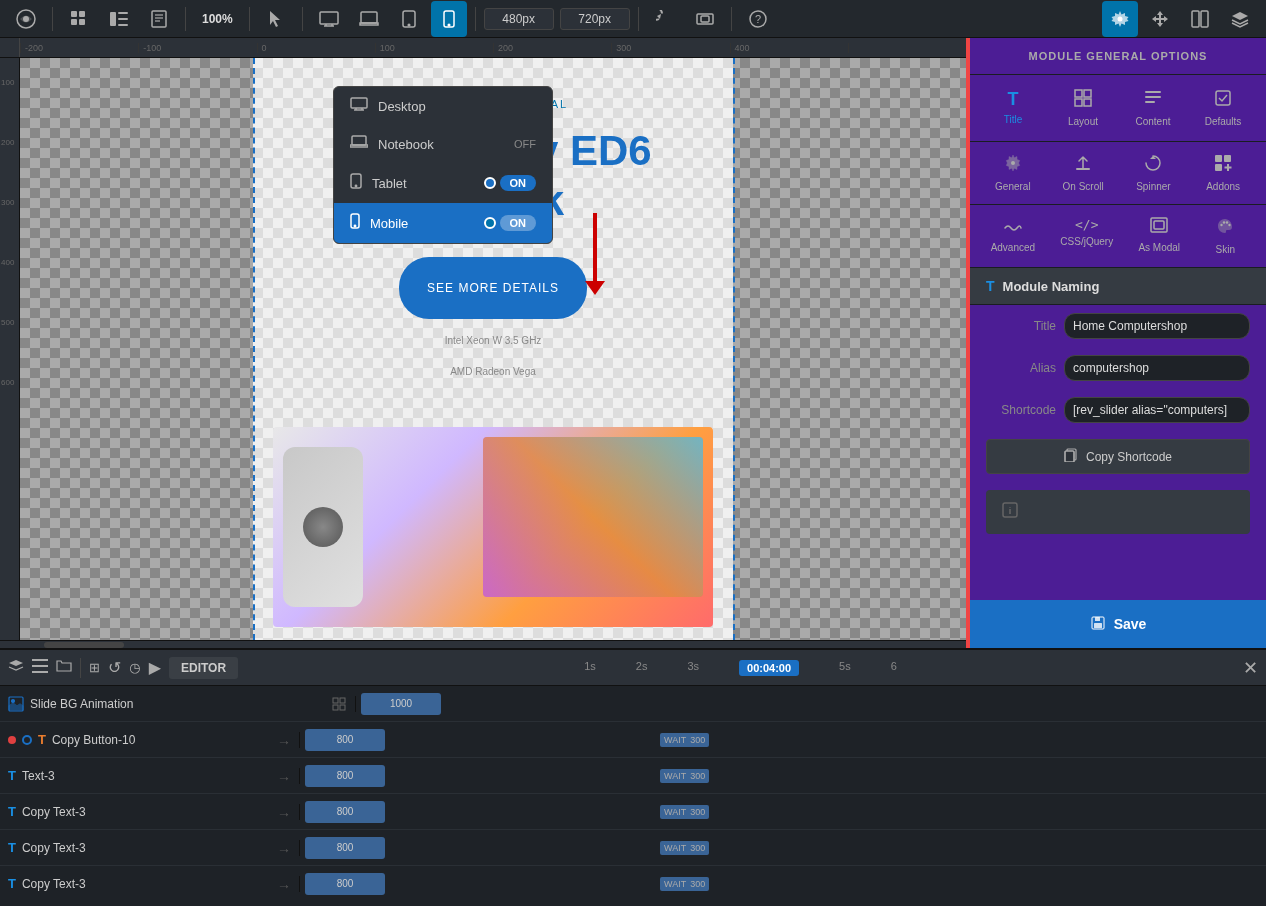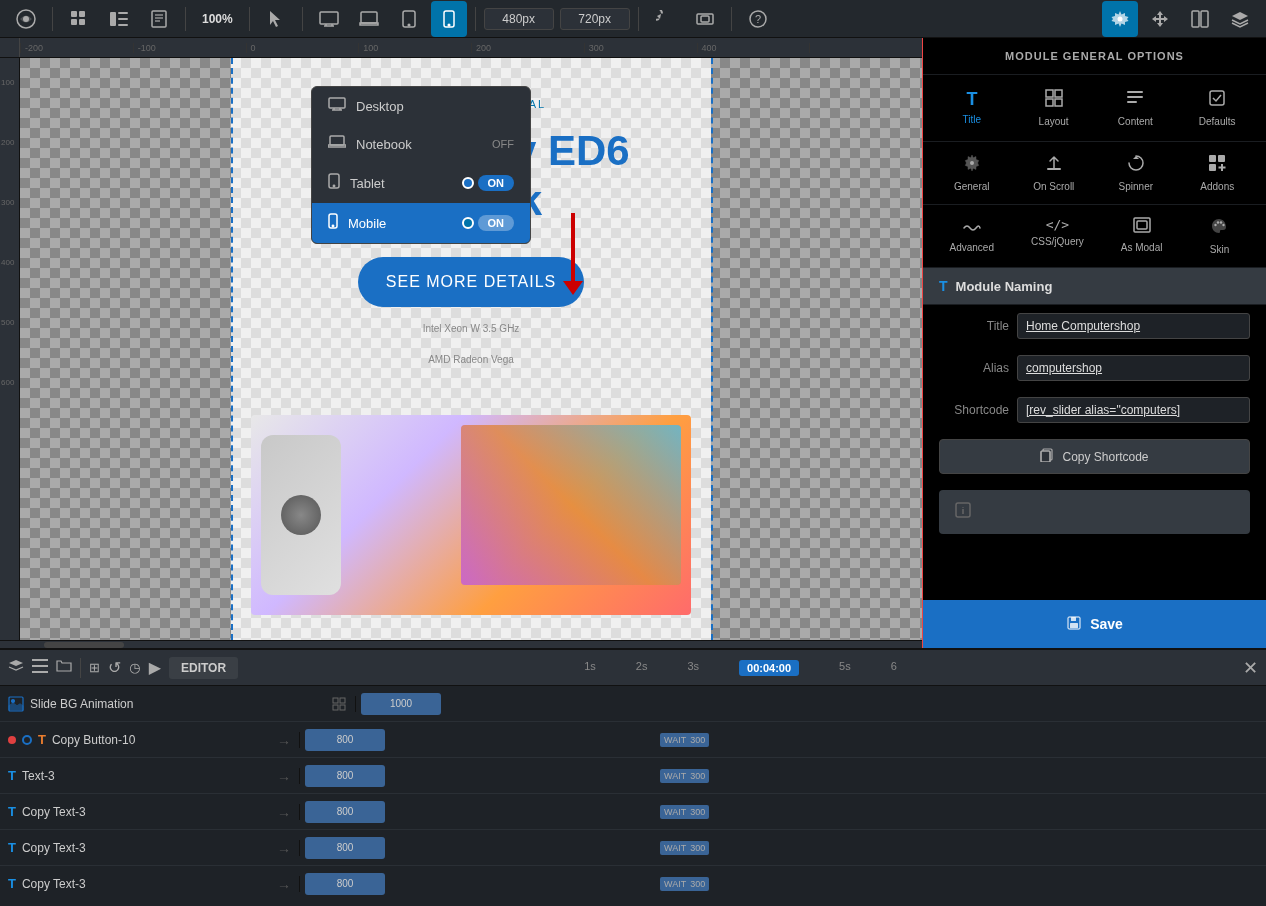--- a/index.html
+++ b/index.html
@@ -50,21 +50,21 @@
       background-size: 20px 20px;
       background-position: 0 0, 0 10px, 10px -10px, -10px 0px;
       min-height: 620px;
     }
 
     .slide-inner { padding: 40px 30px 30px; text-align: center; position: relative; }
     .monthly-special { color: #0073aa; font-size: 11px; letter-spacing: 2px; text-transform: uppercase; margin-bottom: 16px; }
     .slide-title { color: #1a6fc4; font-size: 42px; font-weight: 700; line-height: 1.2; margin-bottom: 30px; }
     .see-more-btn {
       background: #1a6fc4; color: #fff; border: none; border-radius: 30px;
-      padding: 16px 28px; font-size: 16px; letter-spacing: 1px; cursor: pointer;
+      padding: 24px 28px; font-size: 12px; letter-spacing: 1px; cursor: pointer;
       text-transform: uppercase;
     }
     .slide-specs { color: #888; font-size: 10px; margin-top: 16px; display: flex; gap: 20px; justify-content: center; flex-direction: column; }
     .slide-image-area { margin-top: 20px; display: flex; justify-content: center; }
     .slide-image-placeholder { width: 440px; height: 200px; background: linear-gradient(135deg, #e8e8e8, #d0b8ff, #ff9f40, #ff6b6b); border-radius: 4px; position: relative; overflow: hidden; }
 
     
     .device-dropdown {
       position: absolute; top: 30px; left: 50%; transform: translateX(-50%);
       background: #2c3138; border: 1px solid #444; border-radius: 6px;
@@ -73,42 +73,42 @@
     .device-item { display: flex; align-items: center; padding: 10px 16px; cursor: pointer; gap: 10px; }
     .device-item.active { background: #1a6fc4; color: #fff; }
     .device-item .device-icon { font-size: 16px; color: #aaa; }
     .device-item.active .device-icon { color: #fff; }
     .device-item .device-label { flex: 1; font-size: 13px; }
     .device-item .toggle-off { color: #888; font-size: 11px; }
     .toggle-on { background: #1a6fc4; border-radius: 12px; padding: 2px 10px; font-size: 11px; font-weight: 600; color: #fff; }
     .arrow-wrapper { position: absolute; top: 158px; left: 840px; z-index: 210; }
 
     
-    .right-panel { width: 344px; background: #000000; border-left: 1px solid #ef4444; display: flex; flex-direction: column; }
+    .right-panel { width: 300px; background: #4c1d95; border-left: 4px solid #ef4444; display: flex; flex-direction: column; }
 
     .right-panel-header { padding: 12px 16px; text-align: center; font-size: 11px; font-weight: 600; color: #aaa; letter-spacing: 1px; text-transform: uppercase; border-bottom: 1px solid #1a1d21; }
 
     .panel-icons-row { display: flex; justify-content: space-around; padding: 10px 8px; border-bottom: 1px solid #1a1d21; }
     .panel-icon-btn { display: flex; flex-direction: column; align-items: center; gap: 4px; cursor: pointer; padding: 4px 6px; border-radius: 4px; min-width: 52px; }
     .panel-icon-btn.active { color: #1a8fe3; }
     .panel-icon-btn .pib-icon { font-size: 18px; color: #aaa; }
     .panel-icon-btn.active .pib-icon { color: #1a8fe3; }
     .panel-icon-btn .pib-label { font-size: 10px; color: #aaa; text-align: center; }
     .panel-icon-btn.active .pib-label { color: #1a8fe3; }
 
     .panel-icons-row2 { display: flex; justify-content: space-around; padding: 8px 8px; border-bottom: 1px solid #1a1d21; }
 
     
     .section-header { display: flex; align-items: center; gap: 8px; padding: 10px 16px; background: #353b42; border-bottom: 1px solid #1a1d21; }
     .section-header-icon { color: #1a8fe3; font-size: 14px; font-weight: 700; }
     .section-header-label { font-size: 13px; font-weight: 600; color: #ddd; }
 
     .form-row { display: flex; align-items: center; padding: 8px 16px; gap: 8px; }
     .form-label { color: #888; font-size: 12px; min-width: 70px; text-align: right; }
-    .form-input { flex: 1; background: #1e2227; border: 1px solid #444; color: #ddd; border-radius: 3px; padding: 5px 8px; font-size: 12px; text-decoration: underline; }
+    .form-input { flex: 1; background: #1e2227; border: 1px solid #444; color: #ddd; border-radius: 11px; padding: 5px 8px; font-size: 12px; }
 
     .copy-shortcode-btn { display: flex; align-items: center; gap: 8px; background: #353b42; border: 1px solid #444; color: #ccc; border-radius: 4px; padding: 8px 16px; cursor: pointer; width: calc(100% - 32px); margin: 8px 16px; justify-content: center; font-size: 12px; }
 
     .info-box { display: flex; gap: 10px; padding: 12px 16px; margin: 8px 16px; background: #353b42; border-radius: 4px; }
     .info-icon { color: #666; font-size: 16px; flex-shrink: 0; }
     .info-text { font-size: 11px; color: #888; line-height: 1.5; }
 
     
     .bottom-actions { display: flex; height: 48px; }
     .save-btn { flex: 1; background: #1a6fc4; border: none; color: #fff; font-size: 14px; font-weight: 600; cursor: pointer; display: flex; align-items: center; justify-content: center; gap: 8px; }

